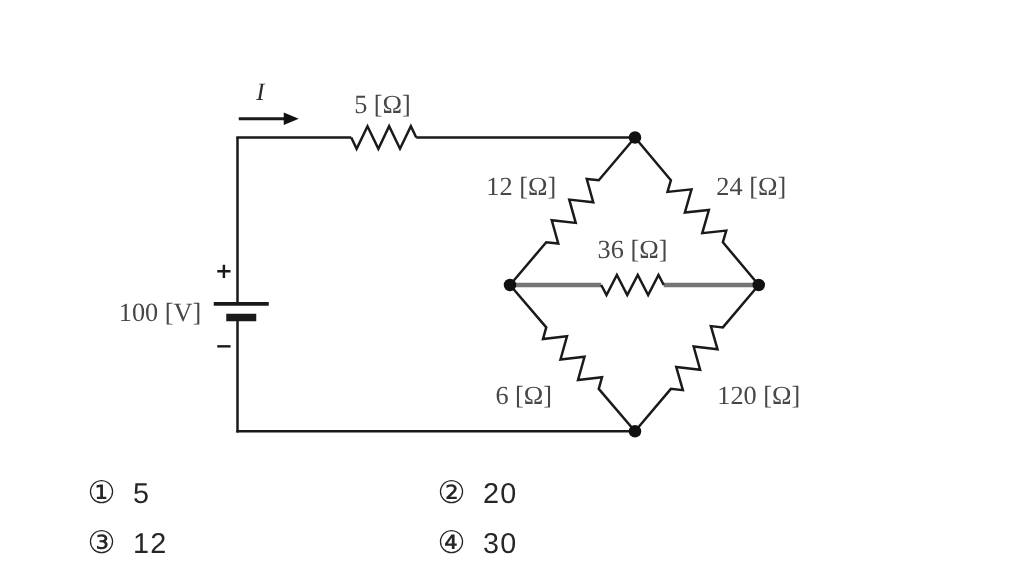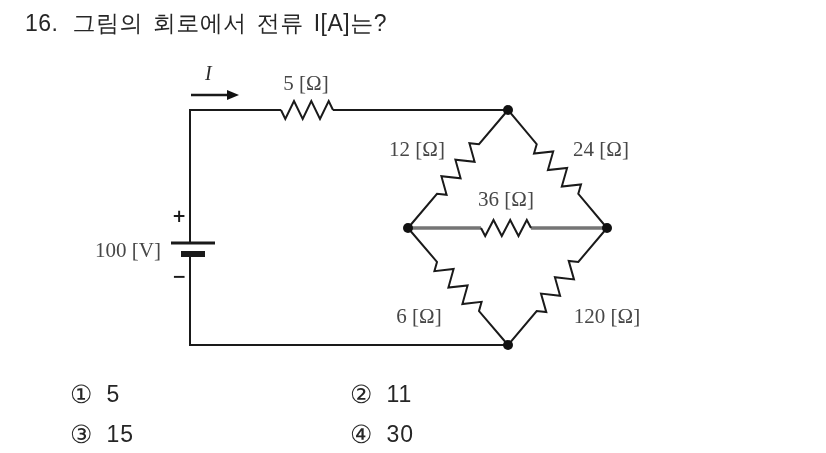--- a/index.html
+++ b/index.html
@@ -57,23 +57,20 @@
   .c1 { left: 70px;  top: 381px; }
   .c2 { left: 350px; top: 381px; }
   .c3 { left: 70px;  top: 421px; }
   .c4 { left: 350px; top: 421px; }
 </style>
 </head>
 <body>
 
 <div class="page">
 
-  <div class="title">
-    <span class="qnum">16.</span><span class="qtext">그림의 회로에서 전류 I[A]는?</span>
-  </div>
 
   <svg class="circuit-svg" width="826" height="453" viewBox="0 0 826 453" xmlns="http://www.w3.org/2000/svg">
 
     <g stroke="#1a1a1a" stroke-width="2" fill="none">
       <line x1="190" y1="110" x2="190" y2="243"></line>
       <line x1="190" y1="254" x2="190" y2="346"></line>
       <line x1="189" y1="110" x2="281" y2="110"></line>
       <line x1="333" y1="110" x2="508" y2="110"></line>
       <line x1="189" y1="345" x2="508" y2="345"></line>
     </g>
@@ -117,24 +114,24 @@
     <text class="lbl" x="607" y="323" text-anchor="middle">120 [Ω]</text>
     <text class="lbl" x="128" y="257" text-anchor="middle">100 [V]</text>
   </svg>
 
   <div class="choice c1">
     <span class="marker">①</span>
     <span class="value">5</span>
   </div>
   <div class="choice c2">
     <span class="marker">②</span>
-    <span class="value">11</span>
+    <span class="value">20</span>
   </div>
   <div class="choice c3">
     <span class="marker">③</span>
-    <span class="value">15</span>
+    <span class="value">12</span>
   </div>
   <div class="choice c4">
     <span class="marker">④</span>
     <span class="value">30</span>
   </div>
 
 </div>
 
 </body></html>

